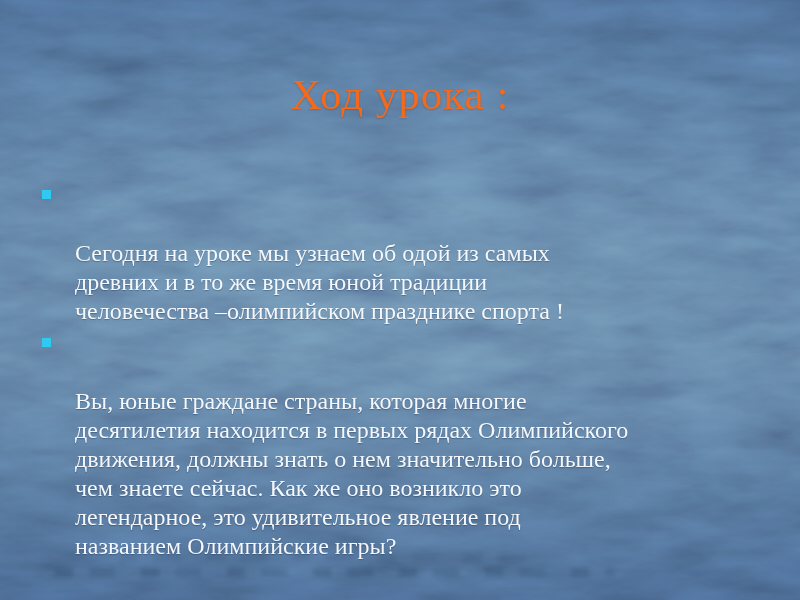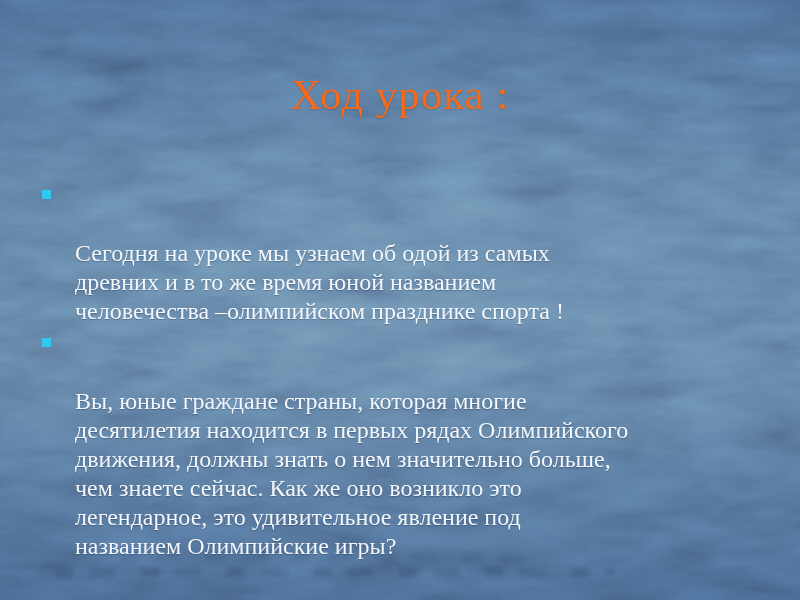--- a/index.html
+++ b/index.html
@@ -88,21 +88,21 @@
 
   <div class="smudge-band upper"></div>
   <div class="smudge-band"></div>
 
   <h1 class="title">Ход урока :</h1>
 
   <ul class="bullets">
     <li>
       <span class="marker"></span>
       <span>Сегодня на уроке мы узнаем об одой из самых
-древних и в то же время юной названием
+древних и в то же время юной традиции
 человечества –олимпийском празднике спорта !</span>
     </li>
     <li>
       <span class="marker"></span>
       <span>Вы, юные граждане страны, которая многие
 десятилетия находится в первых рядах Олимпийского
 движения, должны знать о нем значительно больше,
 чем знаете сейчас. Как же оно возникло это
 легендарное, это удивительное явление под
 названием Олимпийские игры?</span>

